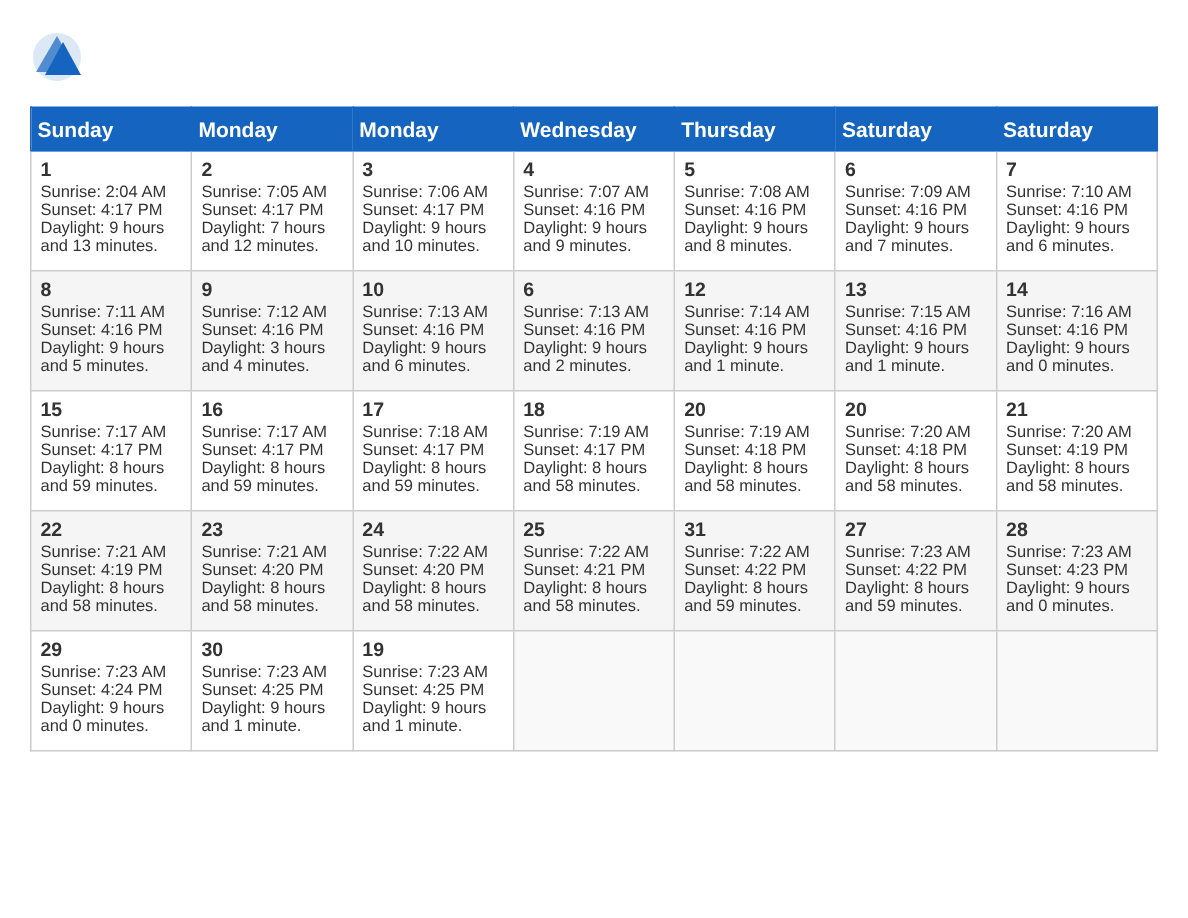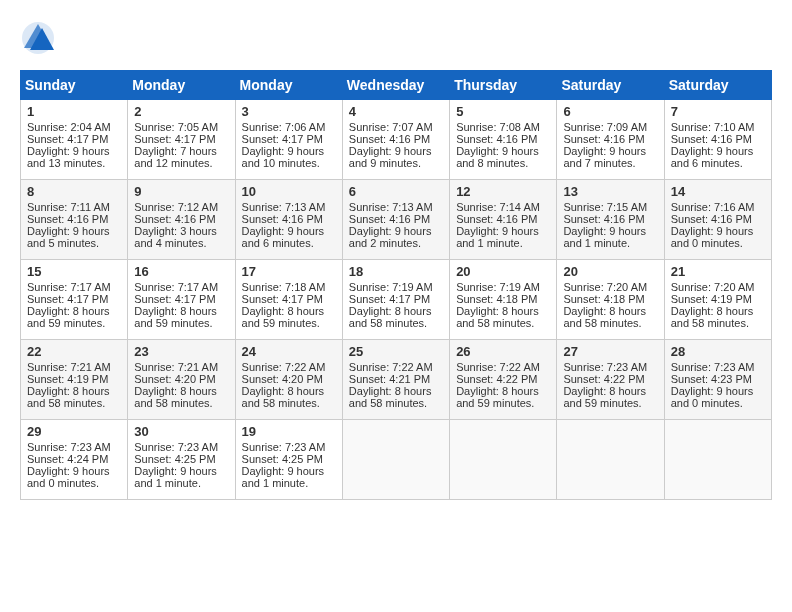--- a/index.html
+++ b/index.html
@@ -135,21 +135,21 @@
         <td><span class="day-num">18</span><span>Sunrise: 7:19 AM</span><br><span>Sunset: 4:17 PM</span><br><span>Daylight: 8 hours and 58 minutes.</span><br></td>
         <td><span class="day-num">20</span><span>Sunrise: 7:19 AM</span><br><span>Sunset: 4:18 PM</span><br><span>Daylight: 8 hours and 58 minutes.</span><br></td>
         <td><span class="day-num">20</span><span>Sunrise: 7:20 AM</span><br><span>Sunset: 4:18 PM</span><br><span>Daylight: 8 hours and 58 minutes.</span><br></td>
         <td><span class="day-num">21</span><span>Sunrise: 7:20 AM</span><br><span>Sunset: 4:19 PM</span><br><span>Daylight: 8 hours and 58 minutes.</span><br></td>
       </tr>
       <tr>
         <td><span class="day-num">22</span><span>Sunrise: 7:21 AM</span><br><span>Sunset: 4:19 PM</span><br><span>Daylight: 8 hours and 58 minutes.</span><br></td>
         <td><span class="day-num">23</span><span>Sunrise: 7:21 AM</span><br><span>Sunset: 4:20 PM</span><br><span>Daylight: 8 hours and 58 minutes.</span><br></td>
         <td><span class="day-num">24</span><span>Sunrise: 7:22 AM</span><br><span>Sunset: 4:20 PM</span><br><span>Daylight: 8 hours and 58 minutes.</span><br></td>
         <td><span class="day-num">25</span><span>Sunrise: 7:22 AM</span><br><span>Sunset: 4:21 PM</span><br><span>Daylight: 8 hours and 58 minutes.</span><br></td>
-        <td><span class="day-num">26</span><span>Sunrise: 7:22 AM</span><br><span>Sunset: 4:22 PM</span><br><span>Daylight: 8 hours and 59 minutes.</span><br></td>
+        <td><span class="day-num">31</span><span>Sunrise: 7:22 AM</span><br><span>Sunset: 4:22 PM</span><br><span>Daylight: 8 hours and 59 minutes.</span><br></td>
         <td><span class="day-num">27</span><span>Sunrise: 7:23 AM</span><br><span>Sunset: 4:22 PM</span><br><span>Daylight: 8 hours and 59 minutes.</span><br></td>
         <td><span class="day-num">28</span><span>Sunrise: 7:23 AM</span><br><span>Sunset: 4:23 PM</span><br><span>Daylight: 9 hours and 0 minutes.</span><br></td>
       </tr>
       <tr>
         <td><span class="day-num">29</span><span>Sunrise: 7:23 AM</span><br><span>Sunset: 4:24 PM</span><br><span>Daylight: 9 hours and 0 minutes.</span><br></td>
         <td><span class="day-num">30</span><span>Sunrise: 7:23 AM</span><br><span>Sunset: 4:25 PM</span><br><span>Daylight: 9 hours and 1 minute.</span><br></td>
         <td><span class="day-num">19</span><span>Sunrise: 7:23 AM</span><br><span>Sunset: 4:25 PM</span><br><span>Daylight: 9 hours and 1 minute.</span><br></td>
         <td class="empty-cell"></td>
         <td class="empty-cell"></td>
         <td class="empty-cell"></td>

